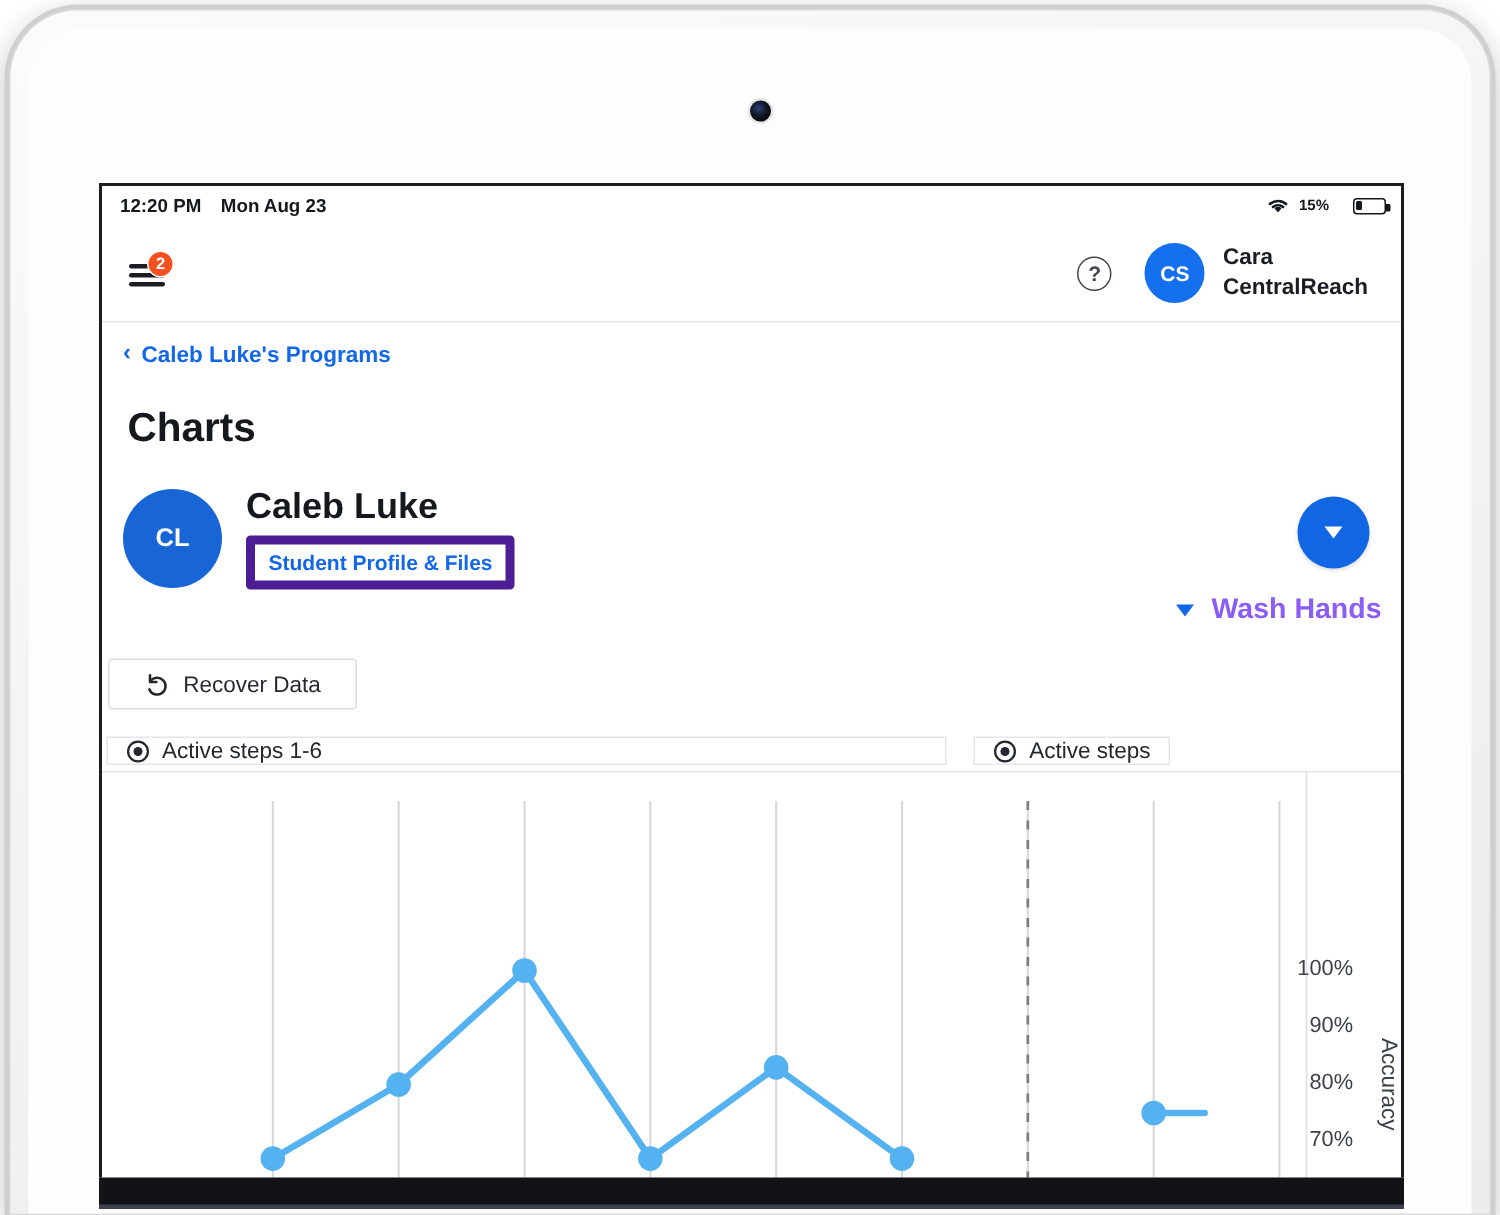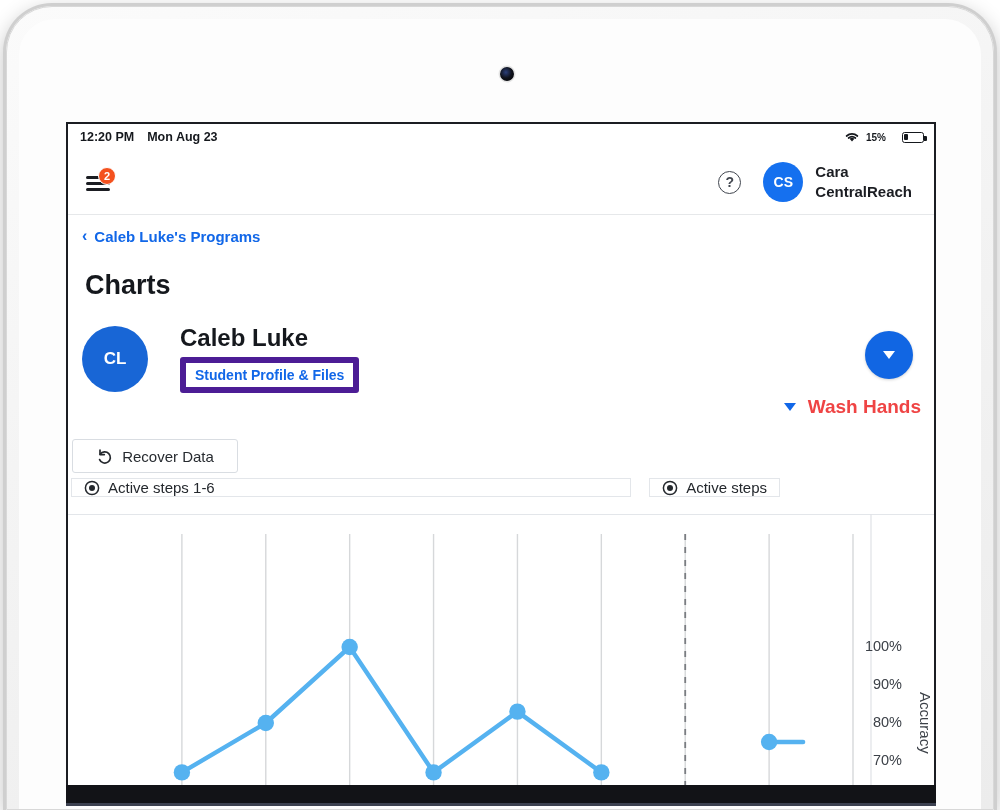--- a/index.html
+++ b/index.html
@@ -136,21 +136,21 @@
 
   
   #page-title {
     position: absolute; left: 17px; top: 146px;
     font-size: 27px; font-weight: bold; color: #15181d;
   }
 
   
   #student-row {
     position: absolute; left: 14px; top: 200px;
-    display: flex; align-items: center; gap: 16px;
+    display: flex; align-items: center;
   }
   #student-avatar {
     width: 66px; height: 66px; border-radius: 50%;
     background: #1866d6; color: #fff;
     font-size: 17px; font-weight: bold;
     display: flex; align-items: center; justify-content: center;
     margin-right: 16px;
   }
   #student-name { font-size: 24px; font-weight: bold; color: #15181d; margin-bottom: 5px; }
   #student-profile-btn {
@@ -181,38 +181,38 @@
     position: absolute; right: 13px; top: 272px;
     display: flex; align-items: center; cursor: pointer;
   }
   .caret-down-blue {
     width: 0; height: 0;
     border-left: 6px solid transparent;
     border-right: 6px solid transparent;
     border-top: 8px solid #1167e8;
     margin-right: 12px;
   }
-  #program-name { font-size: 19px; font-weight: bold; color: #ef4444; }
+  #program-name { font-size: 19px; font-weight: bold; color: #8b5cf6; }
 
   
   #recover-data-button {
     position: absolute; left: 4px; top: 315px;
     width: 166px; height: 34px;
     border: 1px solid #d9dde2; border-radius: 3px; background: #fff;
     display: flex; align-items: center; justify-content: center;
     cursor: pointer;
   }
   #undo-icon { margin-right: 9px; display: flex; align-items: center; }
   #recover-data-label { font-size: 15px; color: #272b30; }
 
   
   #filter-tabs {
     position: absolute; left: 3px; top: 354px;
     width: 709px; height: 32px;
-    display: flex; align-items: flex-start;
+    display: flex; align-items: flex-end;
   }
   .filter-tab {
     display: flex; align-items: center;
     border: 1px solid #e3e6ea; background: #fff;
     padding: 0 12px; cursor: pointer;
   }
   #filter-tab-primary   { flex: 1; }
   #filter-tab-secondary { margin-left: 18px; }
   .target-icon { margin-right: 8px; display: flex; align-items: center; }
   .filter-tab-label { font-size: 15px; color: #24282d; }

